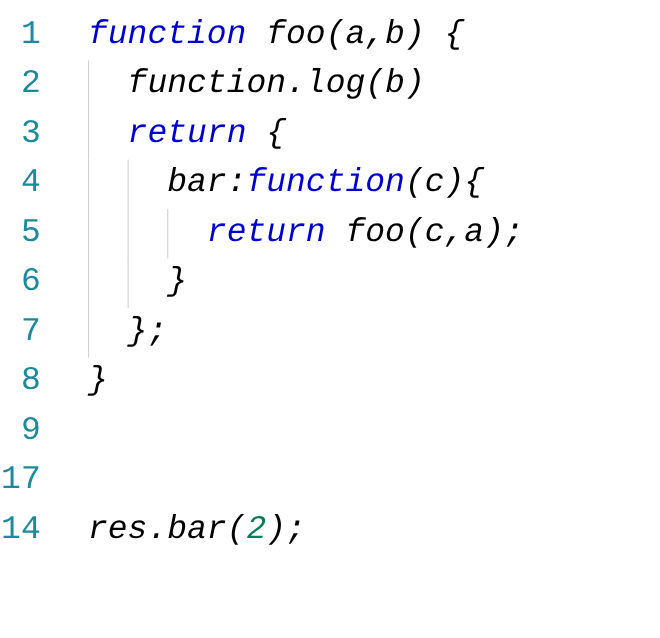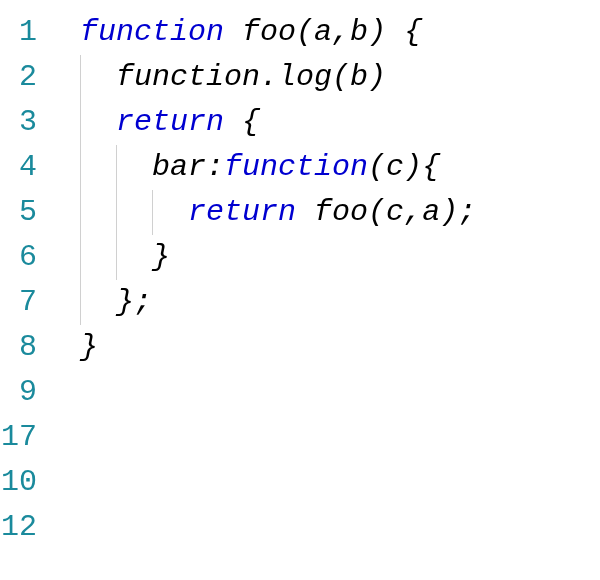--- a/index.html
+++ b/index.html
@@ -93,18 +93,18 @@
       <div class="gutter">8</div>
       <div class="code"><span class="tok-punct">}</span></div>
     </div>
     <div class="line">
       <div class="gutter">9</div>
     </div>
     <div class="line">
       <div class="gutter">17</div>
     </div>
     <div class="line">
-      <div class="gutter">10</div>
+      <div class="gutter">14</div>
+      <div class="code"><span class="tok-ident">res</span><span class="tok-punct">.</span><span class="tok-ident">bar</span><span class="tok-punct">(</span><span class="tok-number">2</span><span class="tok-punct">)</span><span class="tok-punct">;</span></div>
     </div>
     <div class="line">
-      <div class="gutter">12</div>
     </div>
   </div>
 
 </body></html>

